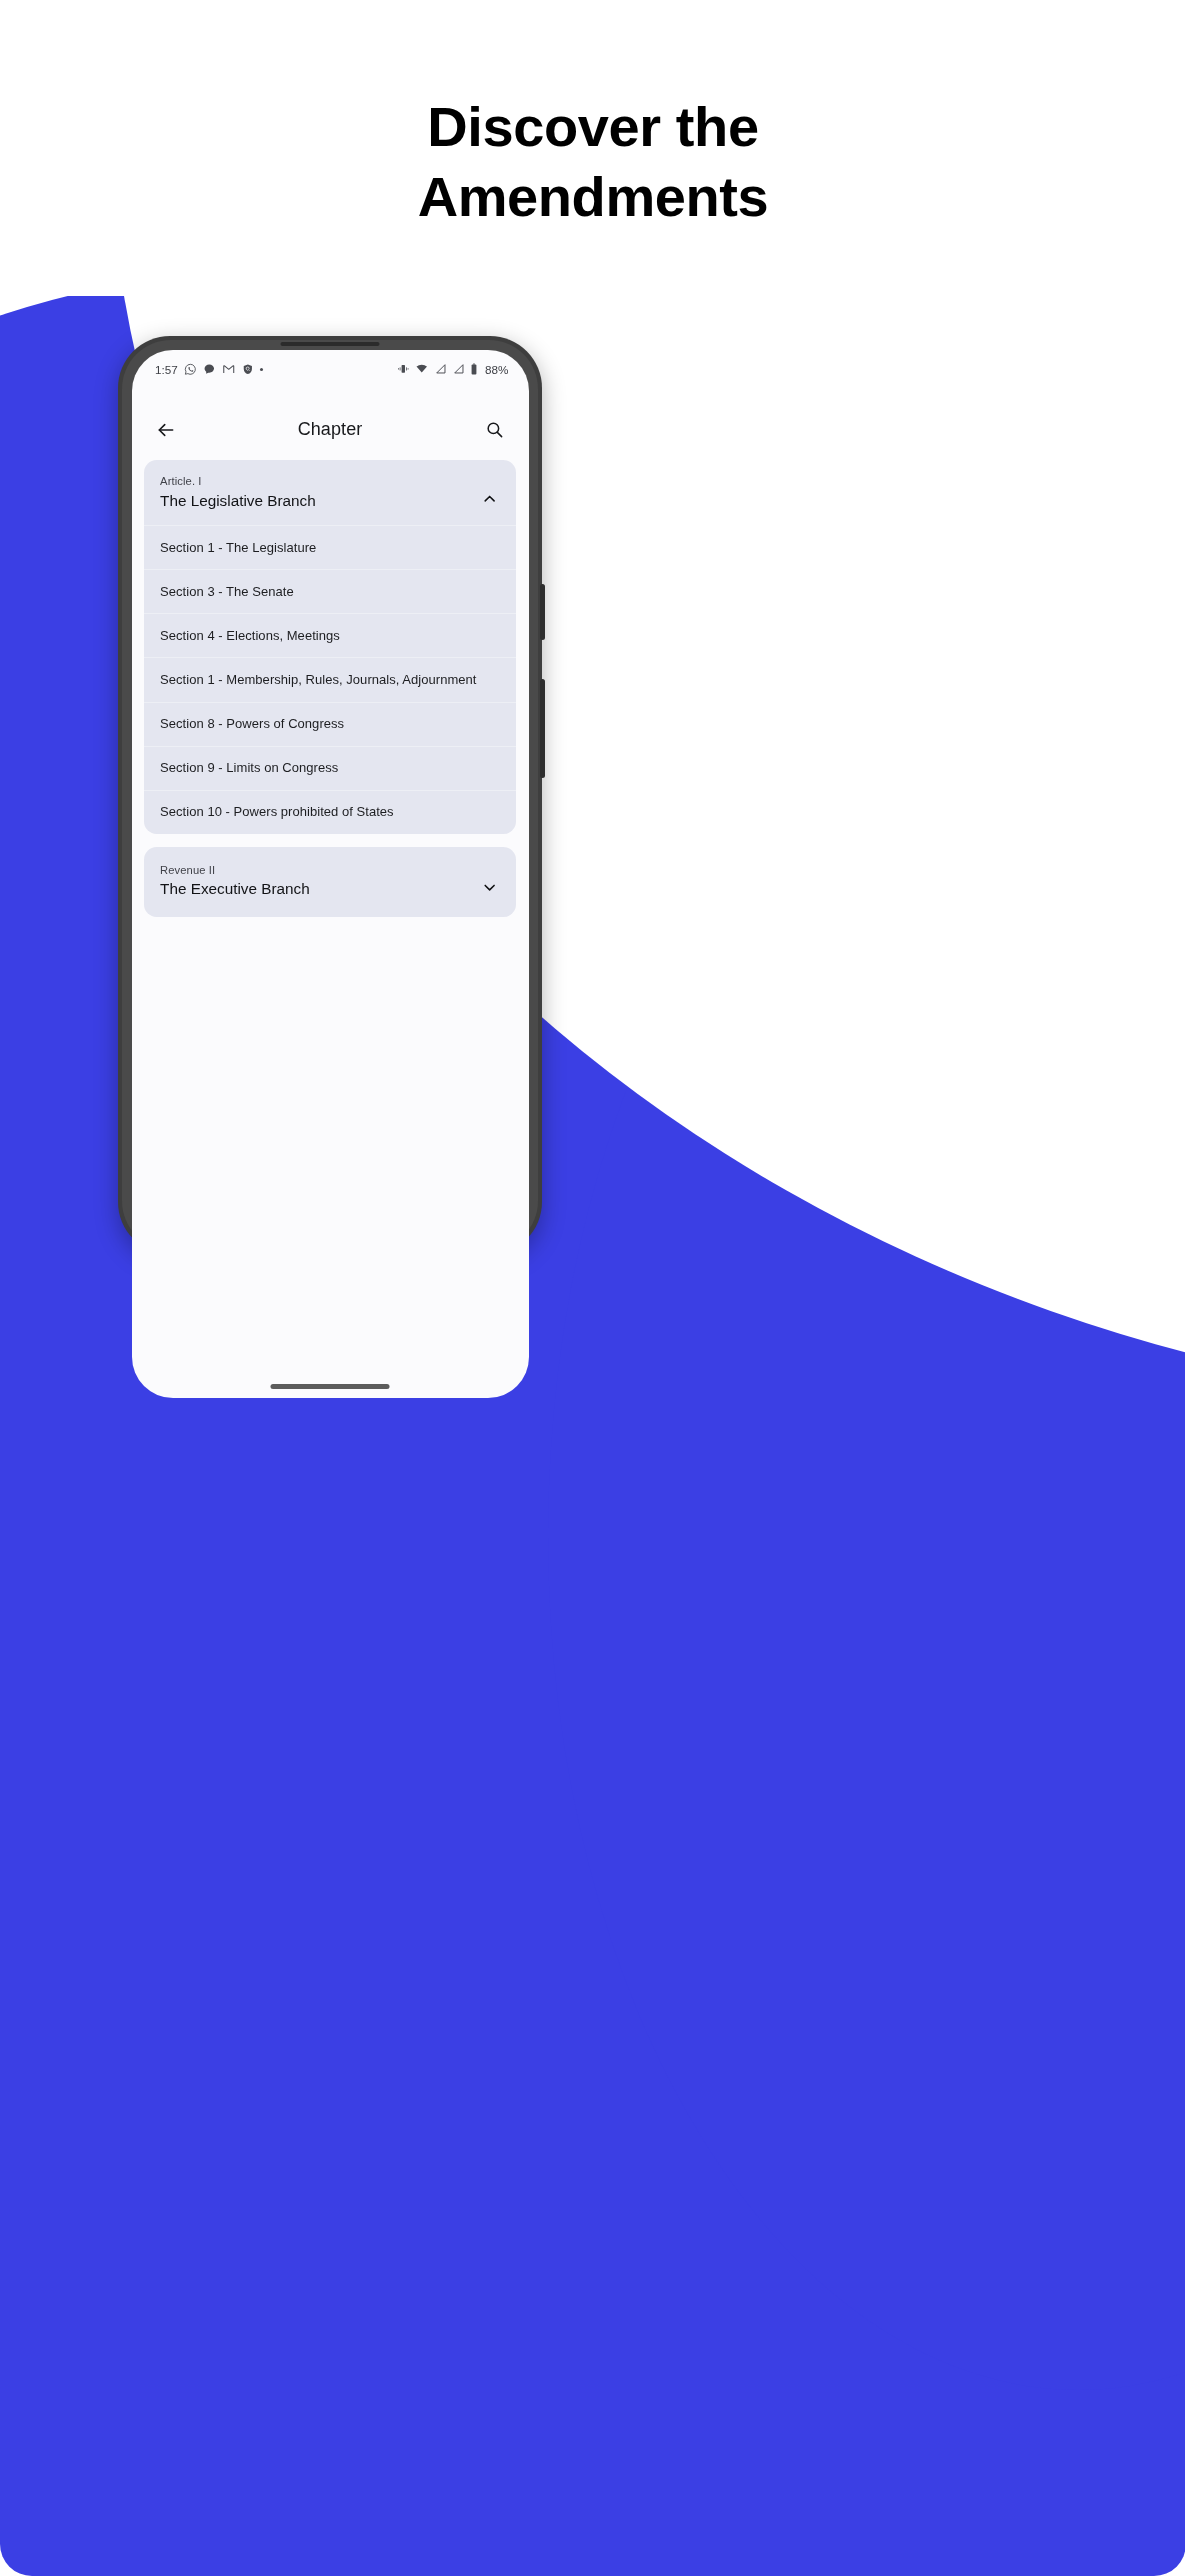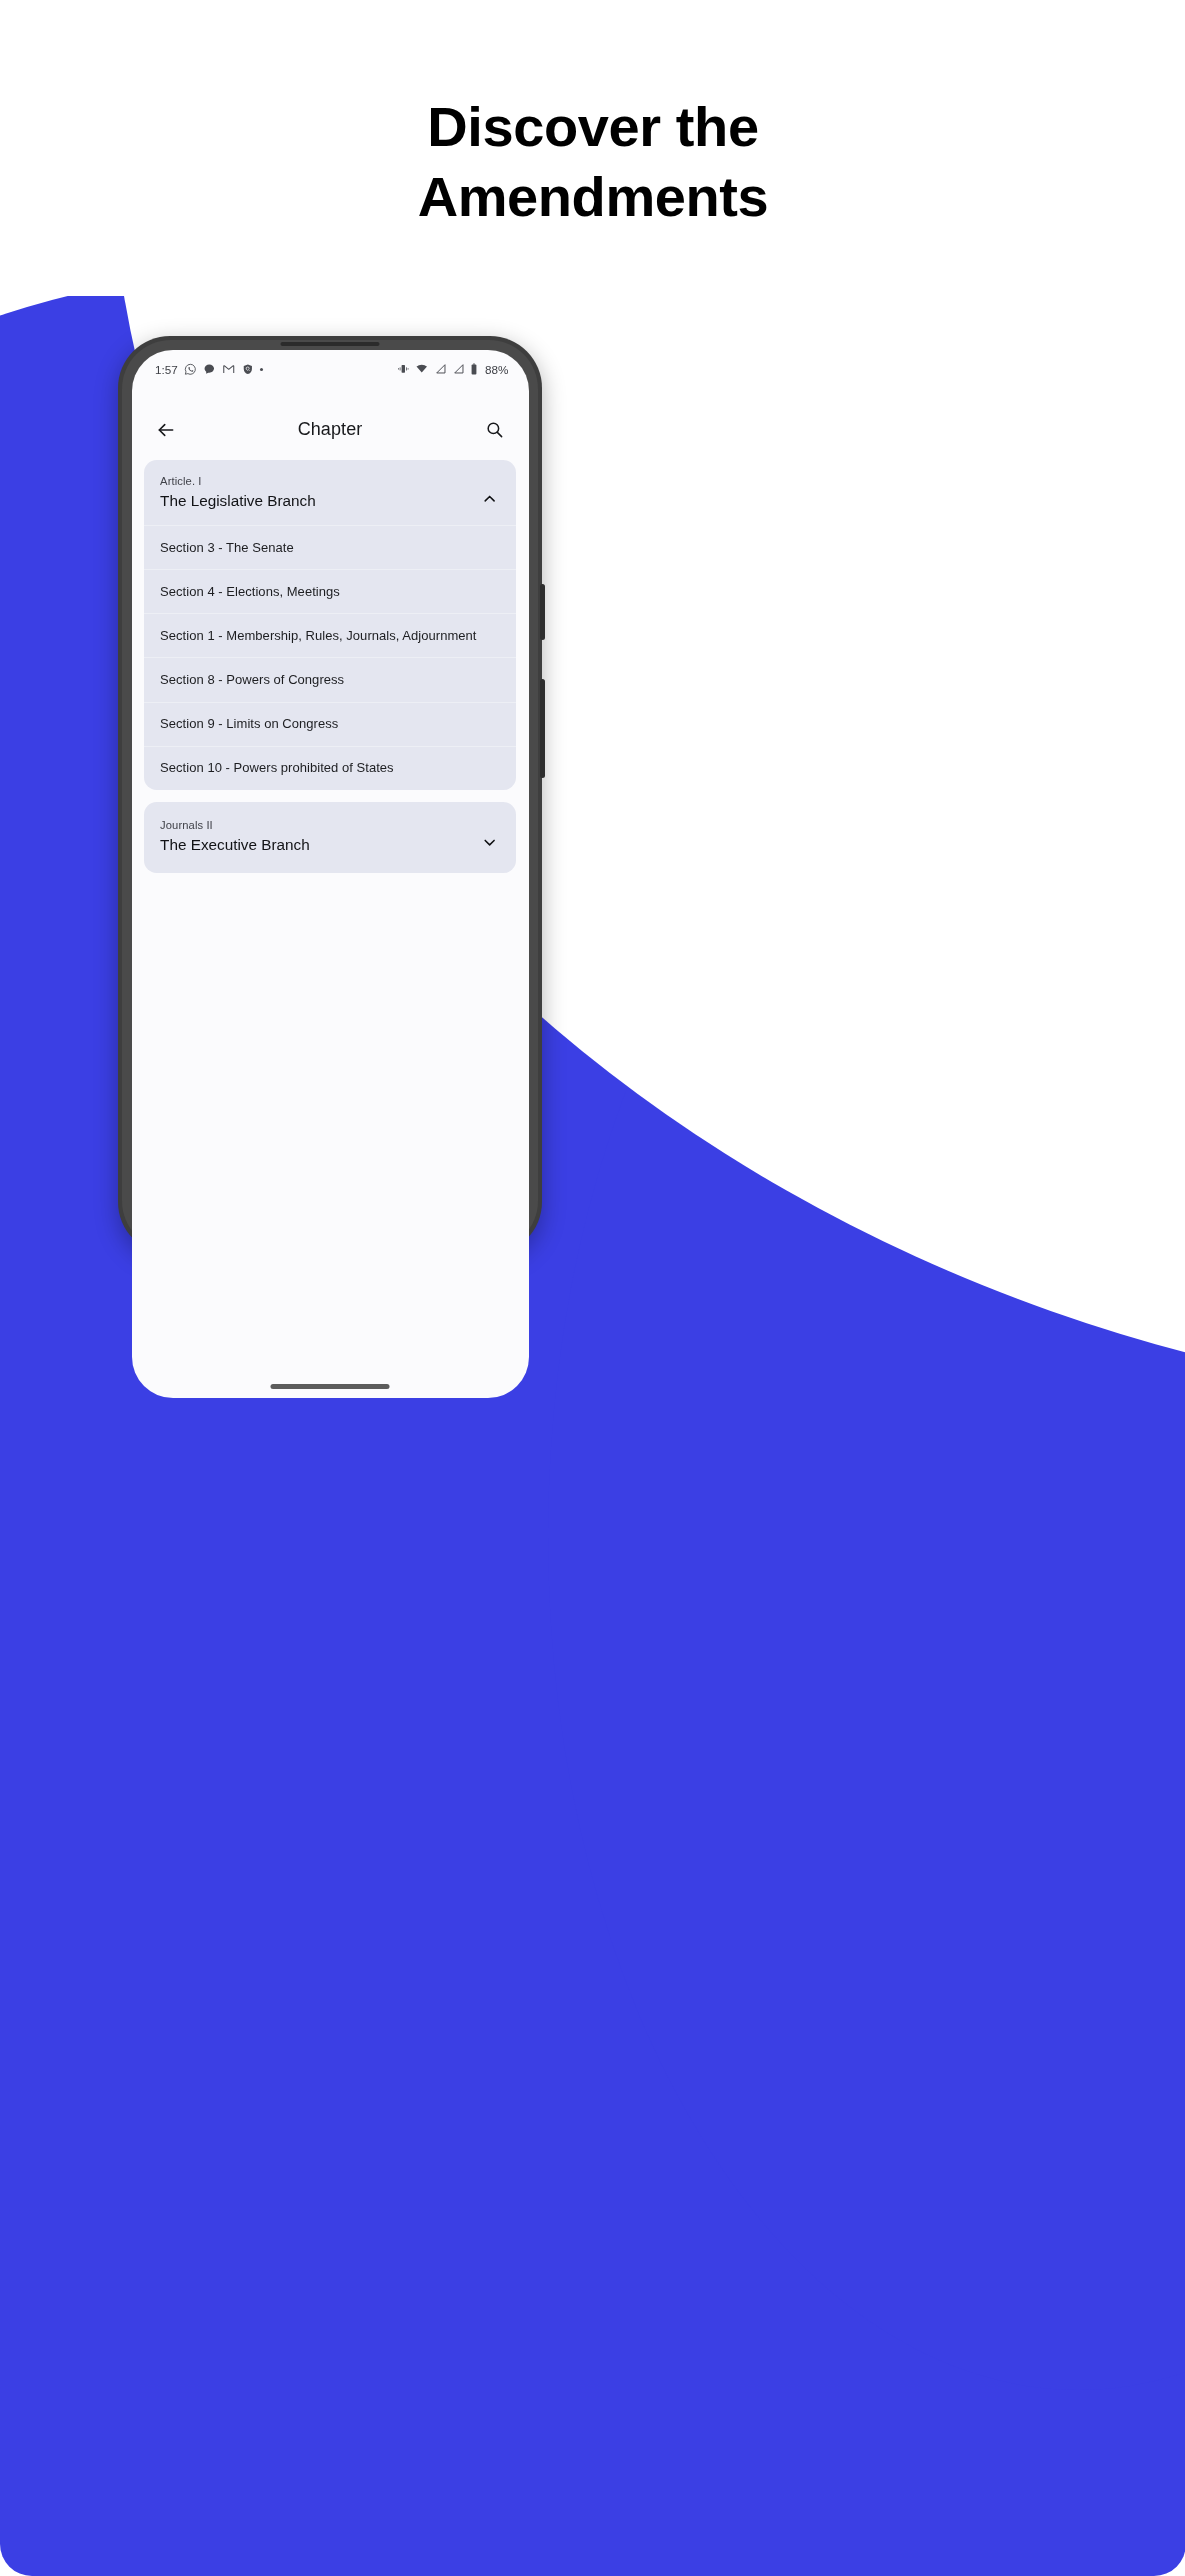--- a/index.html
+++ b/index.html
@@ -318,32 +318,33 @@
             <div class="card-head-text">
               <div class="card-eyebrow">Article. I</div>
               <div class="card-title">The Legislative Branch</div>
             </div>
             <div class="chev">
               <svg width="15.3" height="15.3" viewBox="0 0 24 24" fill="none" stroke="#0f1012" stroke-width="2.4" stroke-linecap="round" stroke-linejoin="round">
                 <path d="M5 15.5 12 8.5l7 7"></path>
               </svg>
             </div>
           </div>
+          <div class="section-row">Section 1 - The Legislature</div>
           <div class="section-row">Section 3 - The Senate</div>
           <div class="section-row">Section 4 - Elections, Meetings</div>
           <div class="section-row">Section 1 - Membership, Rules, Journals, Adjournment</div>
           <div class="section-row">Section 8 - Powers of Congress</div>
           <div class="section-row">Section 9 - Limits on Congress</div>
           <div class="section-row">Section 10 - Powers prohibited of States</div>
         </div>
 
         <div class="card collapsed">
           <div class="card-head">
             <div class="card-head-text">
-              <div class="card-eyebrow">Journals II</div>
+              <div class="card-eyebrow">Revenue II</div>
               <div class="card-title">The Executive Branch</div>
             </div>
             <div class="chev">
               <svg width="15.3" height="15.3" viewBox="0 0 24 24" fill="none" stroke="#0f1012" stroke-width="2.4" stroke-linecap="round" stroke-linejoin="round">
                 <path d="M5 8.5 12 15.5l7-7"></path>
               </svg>
             </div>
           </div>
         </div>
 

